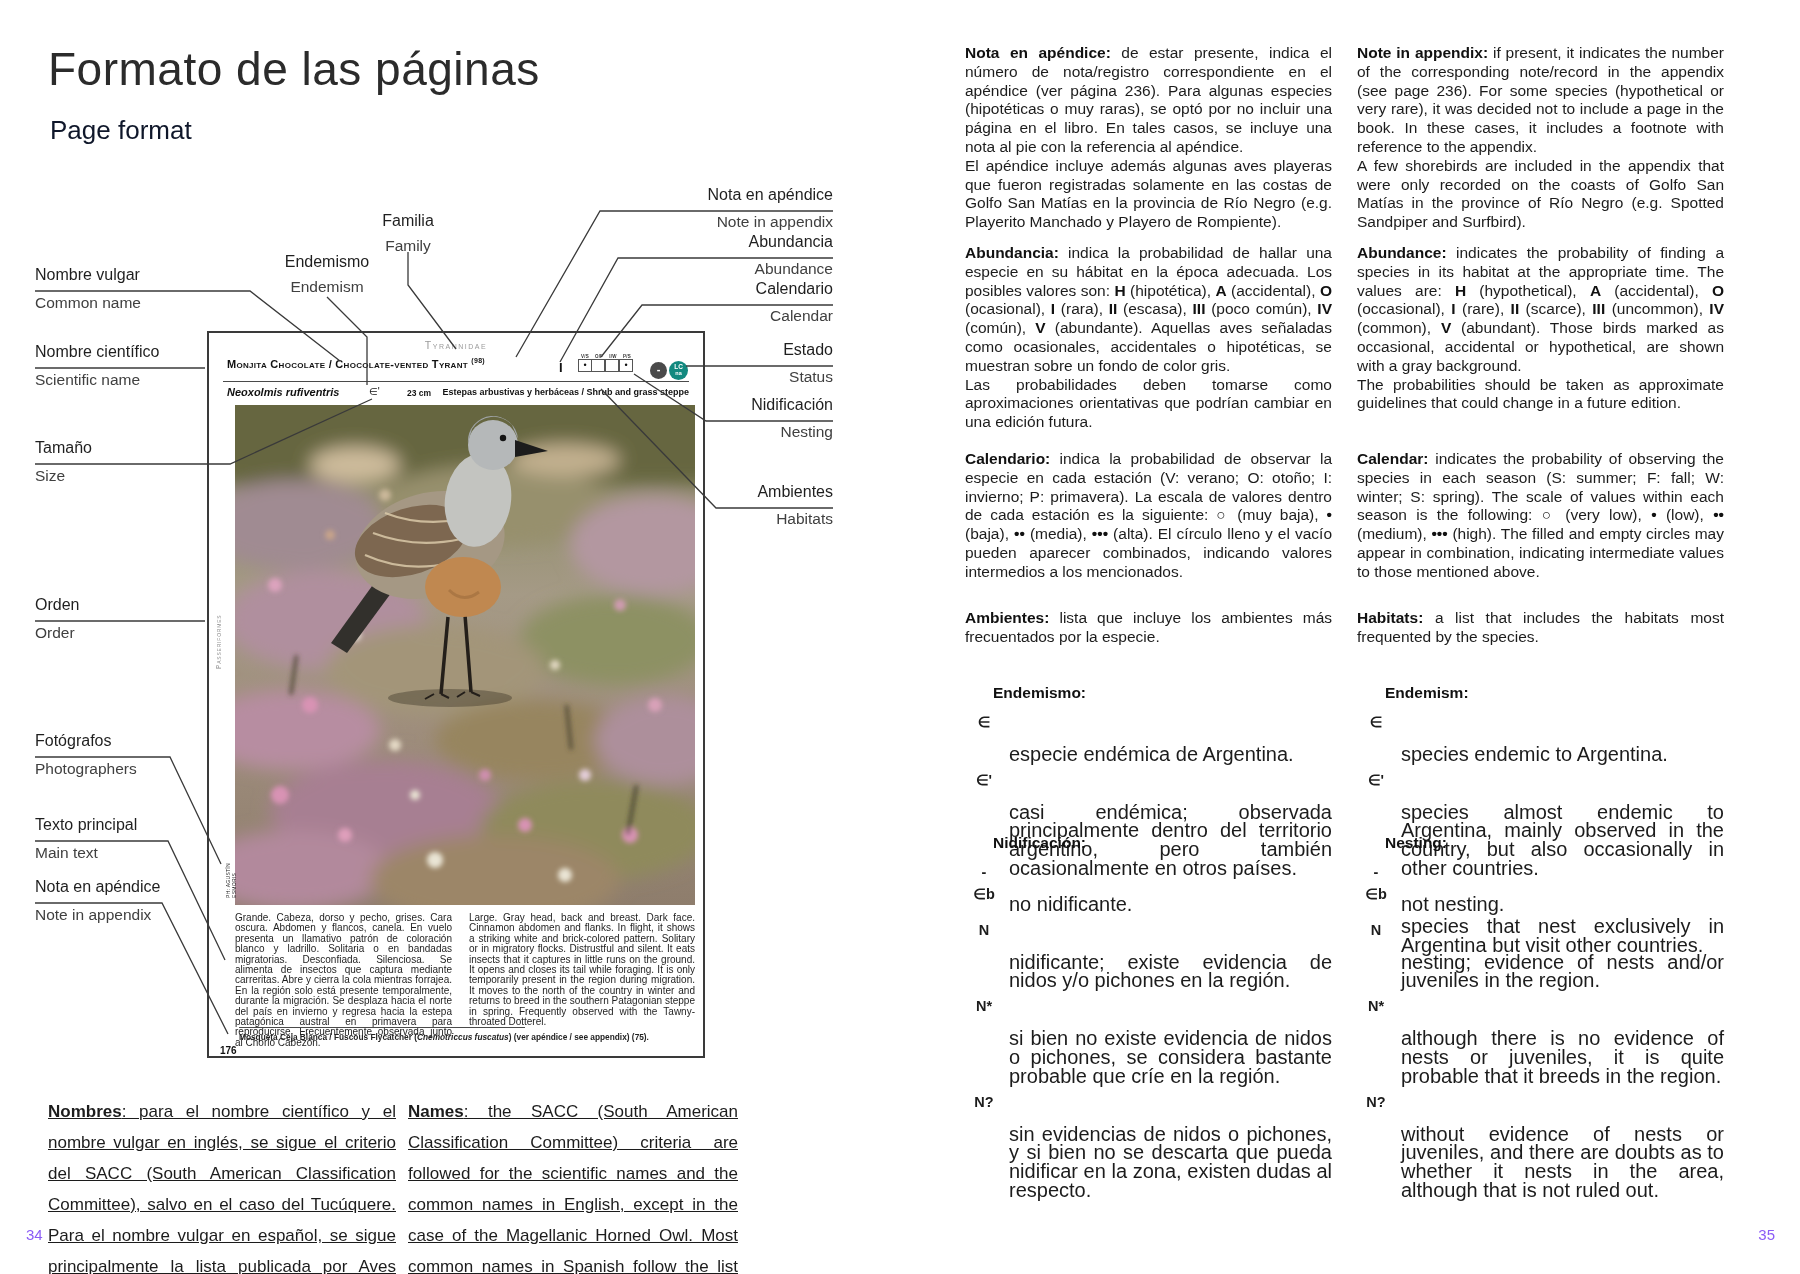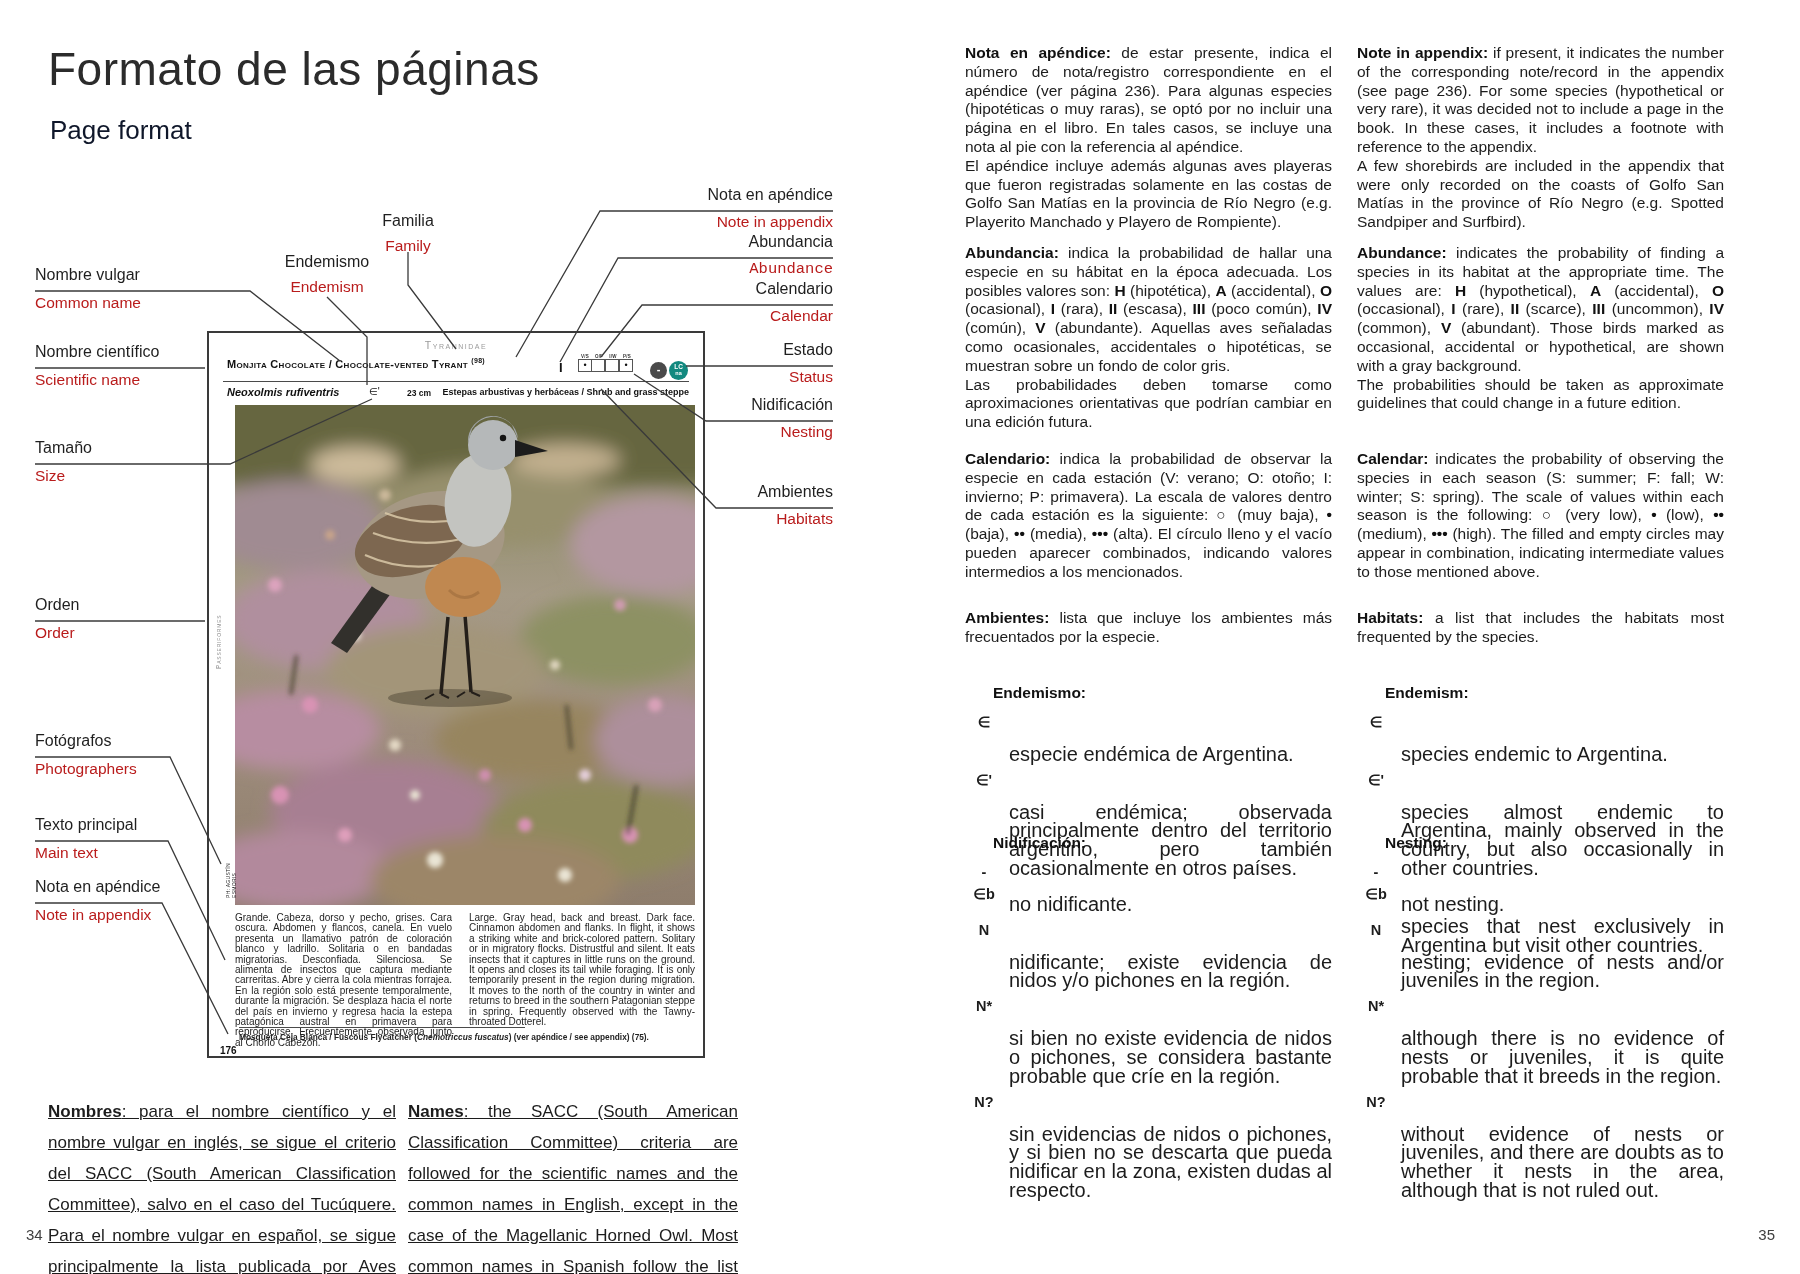--- a/index.html
+++ b/index.html
@@ -3,21 +3,21 @@
 <meta charset="utf-8">
 <style>
   html,body{margin:0;padding:0;background:#ffffff;}
   .sheet{position:relative;width:1800px;height:1274px;background:#ffffff;overflow:hidden;
          font-family:"Liberation Sans",sans-serif;color:#1c1c1c;}
   .abs{position:absolute;}
   
   .big-title{font-size:46px;font-weight:300;color:#2b2b2b;letter-spacing:0.5px;}
   .sub-title{font-size:26px;font-weight:300;color:#0f172a;}
   .clo-es{font-size:16px;color:#1f1f1f;white-space:nowrap;}
-  .clo-en{font-size:15.5px;color:#b91c1c;white-space:nowrap;}
+  .clo-en{font-size:15.5px;color:#404040;white-space:nowrap;}
   .lines{position:absolute;left:0;top:0;pointer-events:none;z-index:6;}
   
   .mini{position:absolute;left:207px;top:331px;width:498px;height:727px;background:#fff;
         border:2px solid #3a3a3a;box-sizing:border-box;z-index:2;}
   .mini .family{position:absolute;left:0;right:0;top:6px;text-align:center;font-variant:small-caps;
         letter-spacing:1.5px;font-size:10.5px;color:#9a9a9a;}
   .mini .mtitle{position:absolute;left:18px;top:24px;font-size:11px;font-weight:bold;
         font-variant:small-caps;letter-spacing:0.3px;color:#111;white-space:nowrap;}
   .mini .mtitle sup{font-size:7px;font-variant:normal;}
   .mini .abund{position:absolute;left:350px;top:27px;font-size:13px;font-weight:bold;color:#111;}
@@ -49,21 +49,21 @@
   .mini .mpn{position:absolute;left:11px;top:712px;font-size:10px;font-weight:bold;color:#111;}
   
   .bodytxt{font-size:17px;line-height:31px;text-align:justify;color:#1c1c1c;text-decoration:underline;}
   .rcol{position:absolute;top:44px;width:367px;}
   .rblk{position:absolute;left:0;right:0;font-size:15.5px;line-height:18.8px;text-align:justify;color:#1c1c1c;}
   .rblk b{color:#111;}
   .rhead{font-size:15.5px;font-weight:bold;margin-bottom:10px;color:#111;margin-left:28px;}
   .ritem{display:flex;margin-bottom:7px;}
   .ritem .sym{flex:none;width:38px;text-align:center;font-weight:bold;font-size:14.5px;}
   .ritem .itx{flex:1;padding-left:6px;text-align:justify;font-size:20px;line-height:18.8px;margin-top:32px;}
-  .pnum{font-size:15px;color:#404040;}
+  .pnum{font-size:15px;color:#8b5cf6;}
 </style>
 </head>
 <body>
 
 <div class="sheet">
 
   <svg class="lines" width="1800" height="1274" viewBox="0 0 1800 1274">
     <g fill="none" stroke="#3a3a3a" stroke-width="1.3">
       <polyline points="35,291 250,291 340,361"></polyline>
       <polyline points="35,368 205,368"></polyline>
@@ -109,21 +109,21 @@
 
   <div class="abs clo-es" style="left:328px;top:212px;width:160px;text-align:center;">Familia</div>
   <div class="abs clo-en" style="left:328px;top:237px;width:160px;text-align:center;">Family</div>
   <div class="abs clo-es" style="left:247px;top:253px;width:160px;text-align:center;">Endemismo</div>
   <div class="abs clo-en" style="left:247px;top:278px;width:160px;text-align:center;">Endemism</div>
 
   <div class="abs clo-es" style="left:633px;top:186px;width:200px;text-align:right;">Nota en apéndice</div>
   <div class="abs clo-en" style="left:633px;top:213px;width:200px;text-align:right;">Note in appendix</div>
 
   <div class="abs clo-es" style="left:633px;top:233px;width:200px;text-align:right;">Abundancia</div>
-  <div class="abs clo-en" style="left:633px;top:260px;width:200px;text-align:right;font-family:Liberation Mono, monospace;">Abundance</div>
+  <div class="abs clo-en" style="left:633px;top:260px;width:200px;text-align:right;">Abundance</div>
 
   <div class="abs clo-es" style="left:633px;top:280px;width:200px;text-align:right;">Calendario</div>
   <div class="abs clo-en" style="left:633px;top:307px;width:200px;text-align:right;">Calendar</div>
 
   <div class="abs clo-es" style="left:633px;top:341px;width:200px;text-align:right;">Estado</div>
   <div class="abs clo-en" style="left:633px;top:368px;width:200px;text-align:right;">Status</div>
 
   <div class="abs clo-es" style="left:633px;top:396px;width:200px;text-align:right;">Nidificación</div>
   <div class="abs clo-en" style="left:633px;top:423px;width:200px;text-align:right;">Nesting</div>
 

